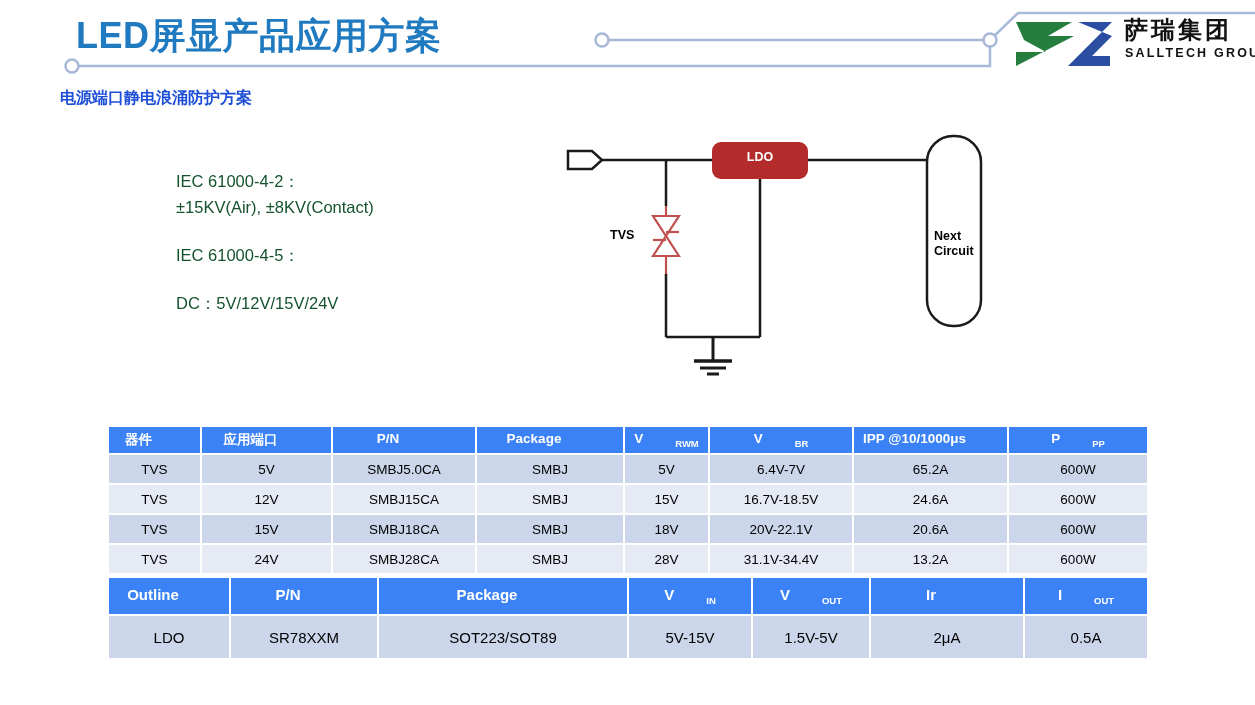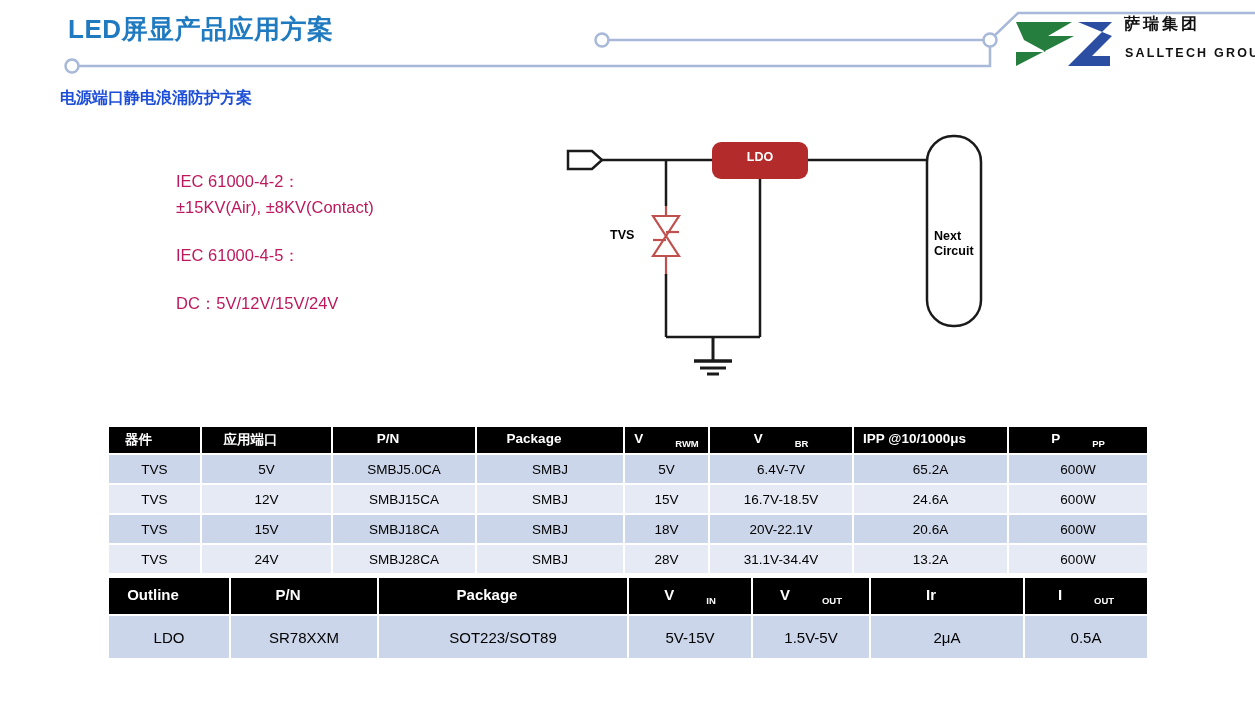--- a/index.html
+++ b/index.html
@@ -10,22 +10,22 @@
     width: 1255px; height: 705px;
     position: relative;
     overflow: hidden;
     font-family: "Liberation Sans", "DejaVu Sans", sans-serif;
     color: #000;
   }
 
   
   #slide-title {
     position: absolute;
-    left: 68px; top: 12px;
-    font-size: 26px;
+    left: 76px; top: 12px;
+    font-size: 36px;
     font-weight: bold;
     color: #1f7ac0;
     letter-spacing: 0.5px;
     white-space: nowrap;
   }
   #subtitle {
     position: absolute;
     left: 60px; top: 88px;
     font-size: 16px;
     font-weight: bold;
@@ -41,36 +41,36 @@
 
   
   #logo {
     position: absolute;
     left: 1012px; top: 14px;
     width: 236px; height: 58px;
   }
   #logo-mark { position: absolute; left: 0; top: 4px; }
   #logo-cn {
     position: absolute; left: 112px; top: 0px;
-    font-size: 16px; font-weight: bold; color: #111;
+    font-size: 24px; font-weight: bold; color: #111;
     letter-spacing: 3px; white-space: nowrap;
   }
   #logo-en {
     position: absolute; left: 113px; top: 32px;
     font-size: 12.5px; font-weight: bold; color: #111;
     letter-spacing: 2.2px; white-space: nowrap;
   }
 
   
   #spec-block {
     position: absolute;
     left: 176px; top: 168px;
     font-size: 16.5px;
     line-height: 26px;
-    color: #be185d;
+    color: #14532d;
     white-space: nowrap;
   }
   #spec-block .spec-group { margin-bottom: 22px; }
   #spec-block .spec-group:last-child { margin-bottom: 4px; }
 
   
   #circuit {
     position: absolute;
     left: 548px; top: 128px;
     width: 480px; height: 260px;
@@ -94,21 +94,21 @@
   }
 
   
   .spec-table {
     position: absolute;
     border-collapse: collapse;
     table-layout: fixed;
     font-size: 13.5px;
   }
   .spec-table th {
-    background: #000000;
+    background: #3b82f6;
     color: #ffffff;
     font-weight: bold;
     font-size: 13.5px;
     text-align: center;
     padding: 0;
     border: 2px solid #ffffff;
     white-space: nowrap;
   }
   .spec-table td {
     text-align: center;

